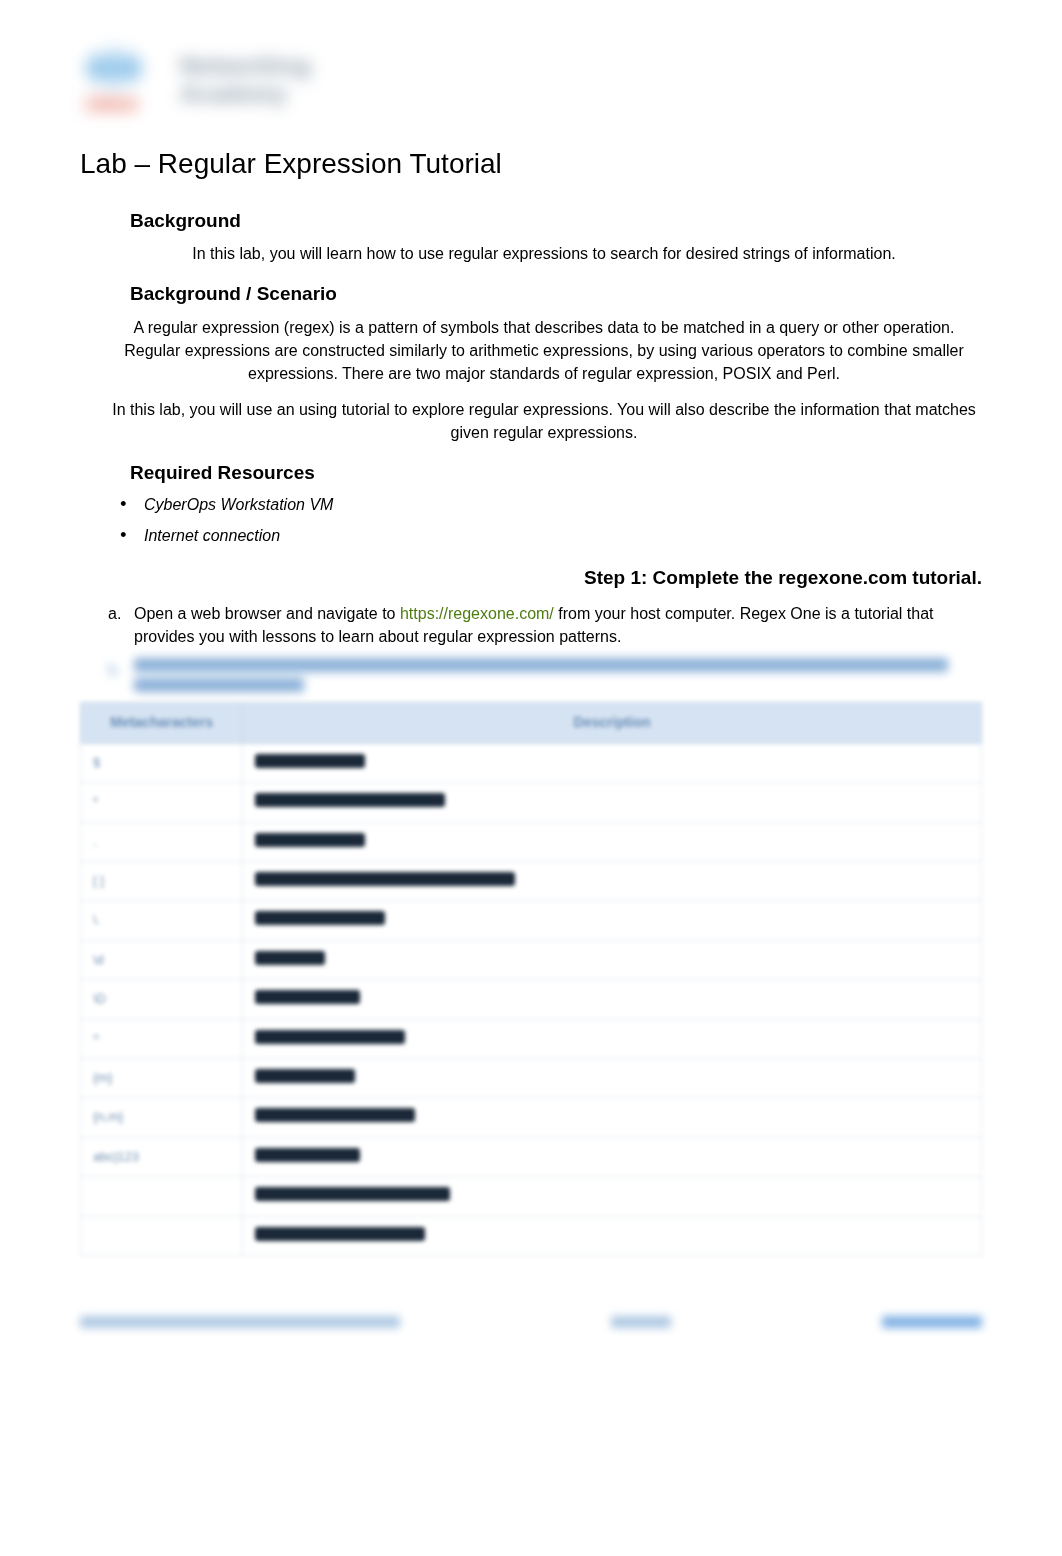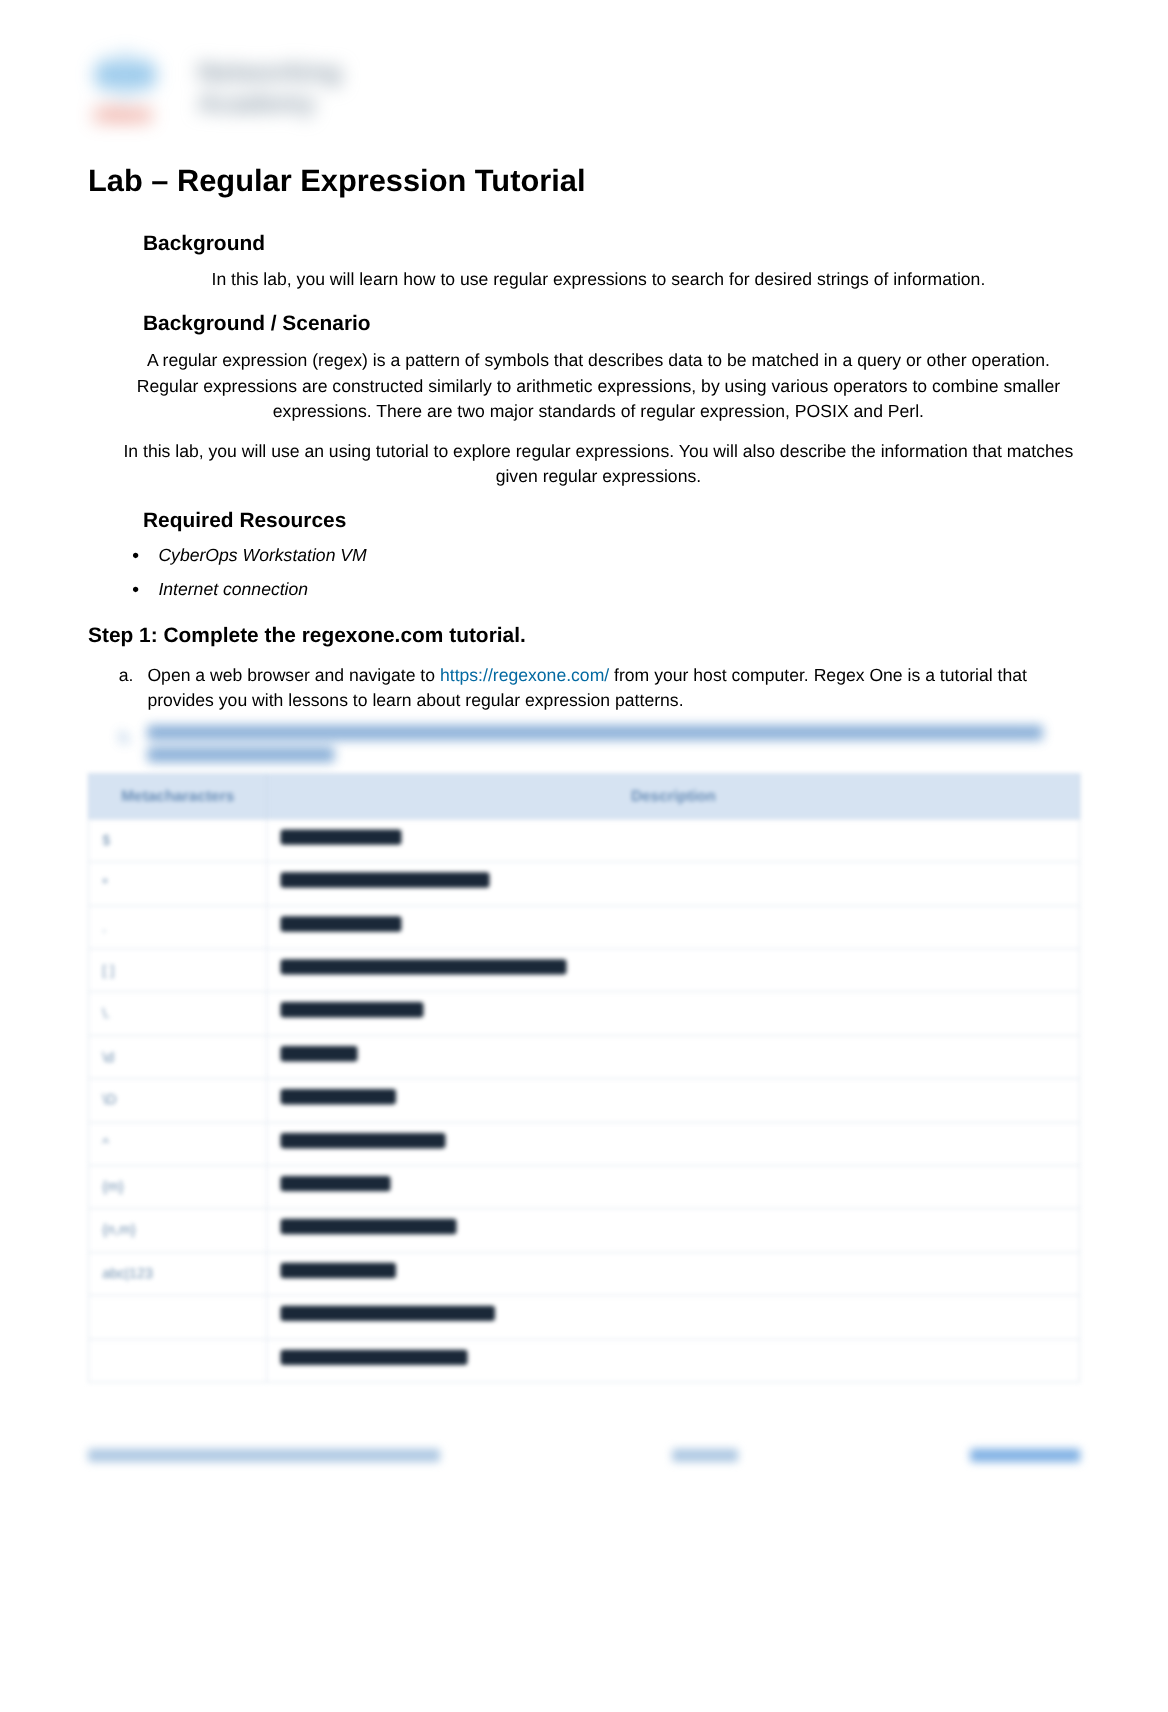--- a/index.html
+++ b/index.html
@@ -22,21 +22,21 @@
     .logo-area {
       margin-bottom: 20px;
     }
     
     .logo-area svg {
       filter: blur(8px);
     }
     
     .main-title {
       font-size: 28px;
-      font-weight: bold;
+      font-weight: normal;
       color: #000;
       margin-bottom: 24px;
       margin-top: 16px;
     }
     
     .section-heading {
       font-size: 19px;
       font-weight: bold;
       color: #000;
       margin-left: 50px;
@@ -74,41 +74,42 @@
       top: -2px;
       font-size: 18px;
       color: #000;
     }
     
     .step-heading {
       font-size: 19px;
       font-weight: bold;
       margin-top: 18px;
       margin-bottom: 10px;
+      text-align: right;
     }
     
     .sub-step {
       display: flex;
       margin-left: 28px;
       margin-bottom: 10px;
       font-size: 16px;
       line-height: 1.45;
     }
     
     .sub-step-letter {
       width: 26px;
       flex-shrink: 0;
     }
     
     .sub-step-content {
       flex: 1;
     }
     
     .link {
-      color: #0369a1;
+      color: #4d7c0f;
       text-decoration: none;
     }
     
     .table-blur-container {
       margin-top: 10px;
       position: relative;
     }
     
     .regex-table {
       width: 100%;

